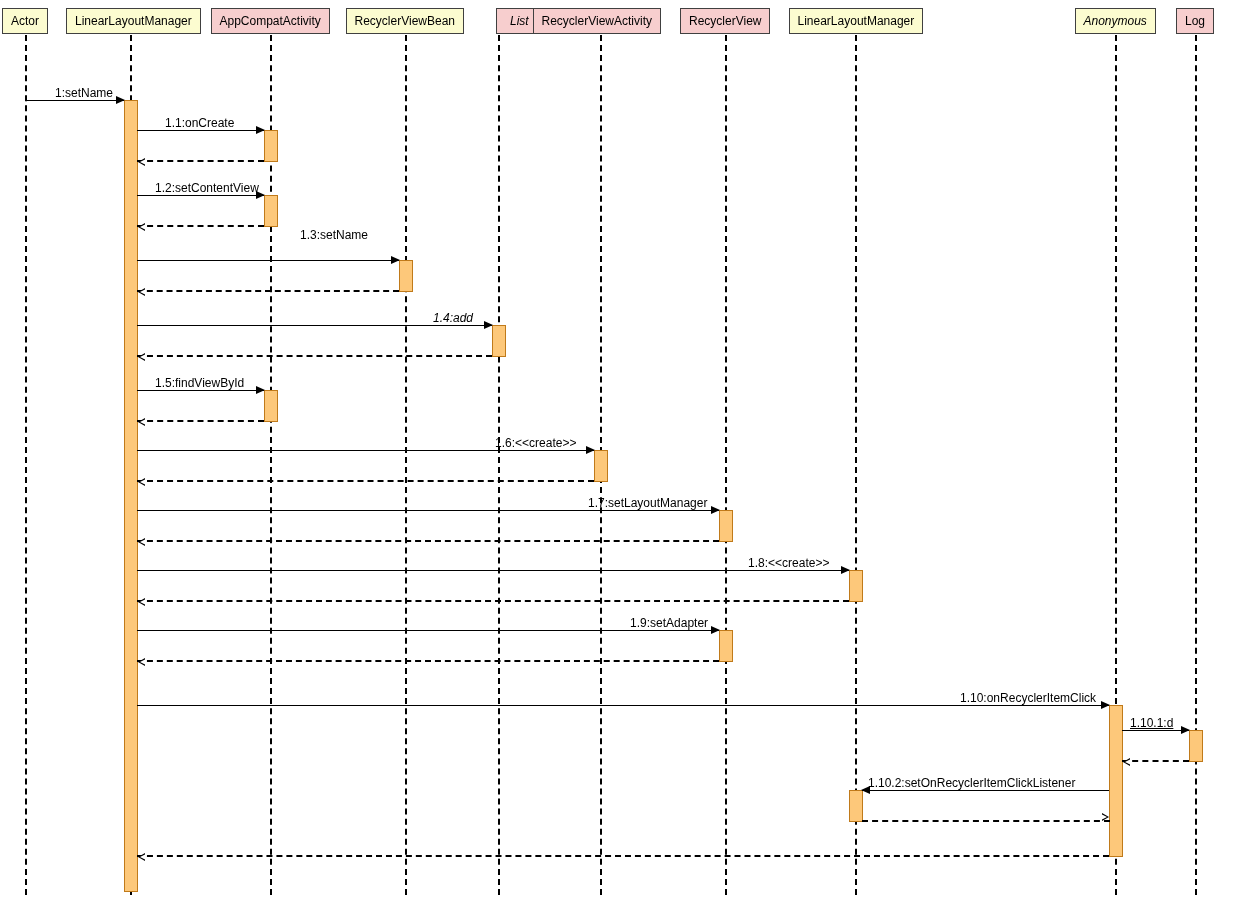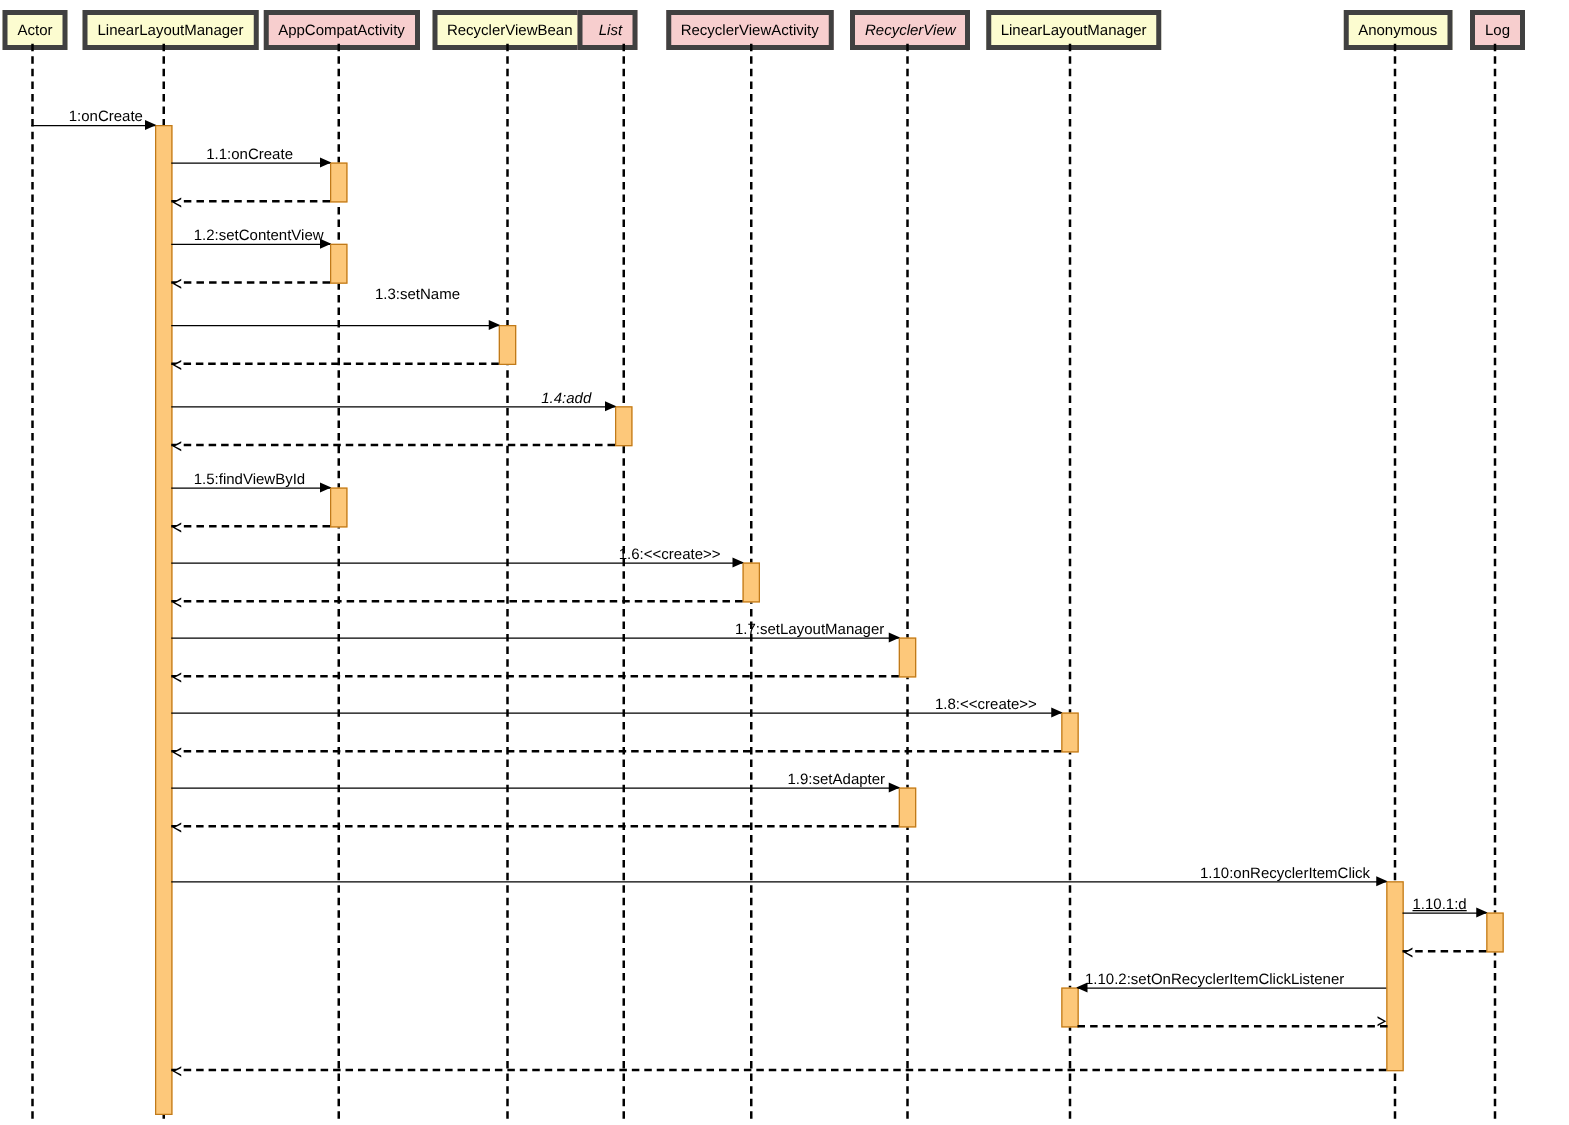--- a/index.html
+++ b/index.html
@@ -1,17 +1,17 @@
 <!DOCTYPE html>
 <html><head>
 <meta charset="utf-8">
 <style>
 body{margin:0;font-family:Arial,sans-serif;font-size:12px;background:#fff}
 .diagram{position:relative;width:1255px;height:900px}
-.participant{position:absolute;top:8px;padding:5px 8px;border:4px solid #404040;text-align:center;white-space:nowrap}
+.participant{position:absolute;top:8px;padding:5px 8px;border:1px solid #404040;text-align:center;white-space:nowrap}
 .yellow{background:#fcfcd0}
 .pink{background:#f7cece}
 .italic{font-style:italic}
 .lifeline{position:absolute;top:35px;width:0;height:860px;border-left:2px dashed #000}
 .activation{position:absolute;width:12px;background:#fdc87a;border:1px solid #c07a1a}
 .msg{position:absolute;height:1px;background:#000}
 .msg .arrow{position:absolute;right:-1px;top:-4px;width:0;height:0;border-top:4px solid transparent;border-bottom:4px solid transparent;border-left:9px solid #000}
 .ret{position:absolute;height:0;border-top:2px dashed #000}
 .ret .arrow{position:absolute;left:-1px;top:-5px;width:0;height:0;border-top:5px solid transparent;border-bottom:5px solid transparent;border-right:9px solid transparent}
 .ret .arrow::before{content:"";position:absolute;left:2px;top:-4px;width:0;height:0;border-top:4px solid transparent;border-bottom:4px solid transparent;border-right:7px solid #000}
@@ -28,25 +28,25 @@
 </head>
 <body>
 
 <div class="diagram">
 
 <div id="participants">
       <div class="participant yellow" style="left: 2px;">Actor</div>
       <div class="participant yellow" style="left: 66px;">LinearLayoutManager</div>
       <div class="participant pink" style="left: 210.5px;">AppCompatActivity</div>
       <div class="participant yellow" style="left: 345.5px;">RecyclerViewBean</div>
-      <div class="participant pink italic" style="left: 462px; padding-left: 13px;">List</div>
+      <div class="participant pink italic" style="left: 496px; padding-left: 13px;">List</div>
       <div class="participant pink" style="left: 532.5px;">RecyclerViewActivity</div>
-      <div class="participant pink" style="left: 680px; font-style: italic;">RecyclerView</div>
+      <div class="participant pink" style="left: 680px;">RecyclerView</div>
       <div class="participant yellow" style="left: 788.5px;">LinearLayoutManager</div>
-      <div class="participant yellow" style="left: 1074.5px;">Anonymous</div>
+      <div class="participant yellow" style="left: 1074.5px; font-style: italic;">Anonymous</div>
       <div class="participant pink" style="left: 1176px;">Log</div>
     </div>
 <div id="lifelines">
       <div class="lifeline" style="left: 25px;"></div>
       <div class="lifeline" style="left: 130px;"></div>
       <div class="lifeline" style="left: 270px;"></div>
       <div class="lifeline" style="left: 405px;"></div>
       <div class="lifeline" style="left: 498px;"></div>
       <div class="lifeline" style="left: 600px;"></div>
       <div class="lifeline" style="left: 725px;"></div>
@@ -62,21 +62,21 @@
 <div class="activation" style="left:492px;top:325px;height:30px"></div>
 <div class="activation" style="left:264px;top:390px;height:30px"></div>
 <div class="activation" style="left:594px;top:450px;height:30px"></div>
 <div class="activation" style="left:719px;top:510px;height:30px"></div>
 <div class="activation" style="left:849px;top:570px;height:30px"></div>
 <div class="activation" style="left:719px;top:630px;height:30px"></div>
 <div class="activation" style="left:1109px;top:705px;height:150px"></div>
 <div class="activation" style="left:1189px;top:730px;height:30px"></div>
 <div class="activation" style="left:849px;top:790px;height:30px"></div>
 
-<div class="label" style="left:55px;top:86px">1:onCreate</div>
+<div class="label" style="left:55px;top:86px">1:setName</div>
 <div class="msg" style="left:25px;top:100px;width:99px">
       <div class="arrow"></div>
     </div>
 
 <div class="label" style="left:165px;top:116px">1.1:onCreate</div>
 <div class="msg" style="left:137px;top:130px;width:127px">
       <div class="arrow"></div>
     </div>
 <div class="ret" style="left:137px;top:160px;width:127px">
       <div class="arrow"></div>

